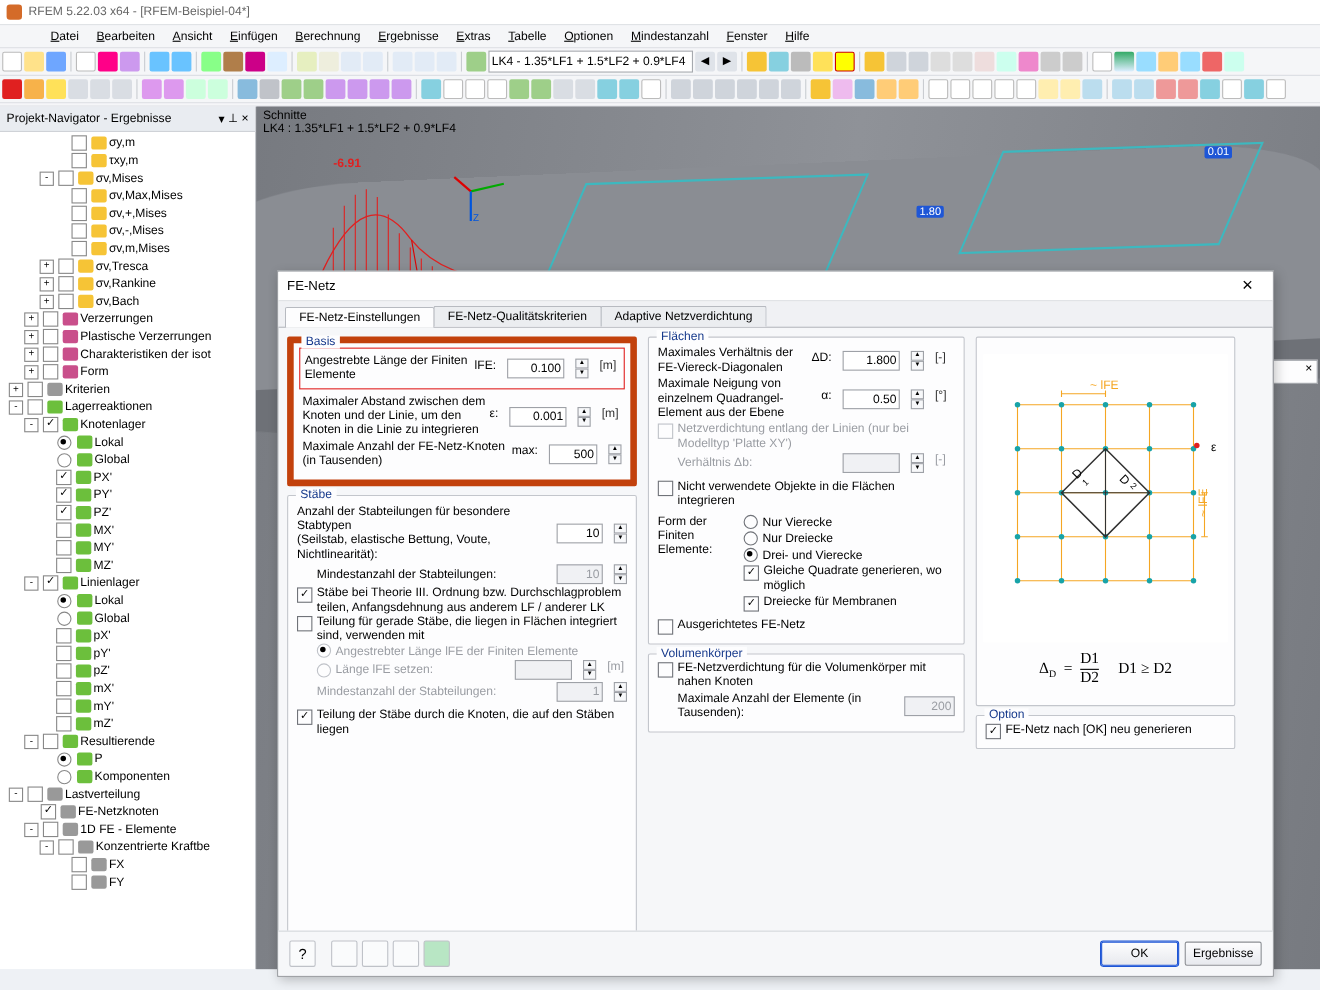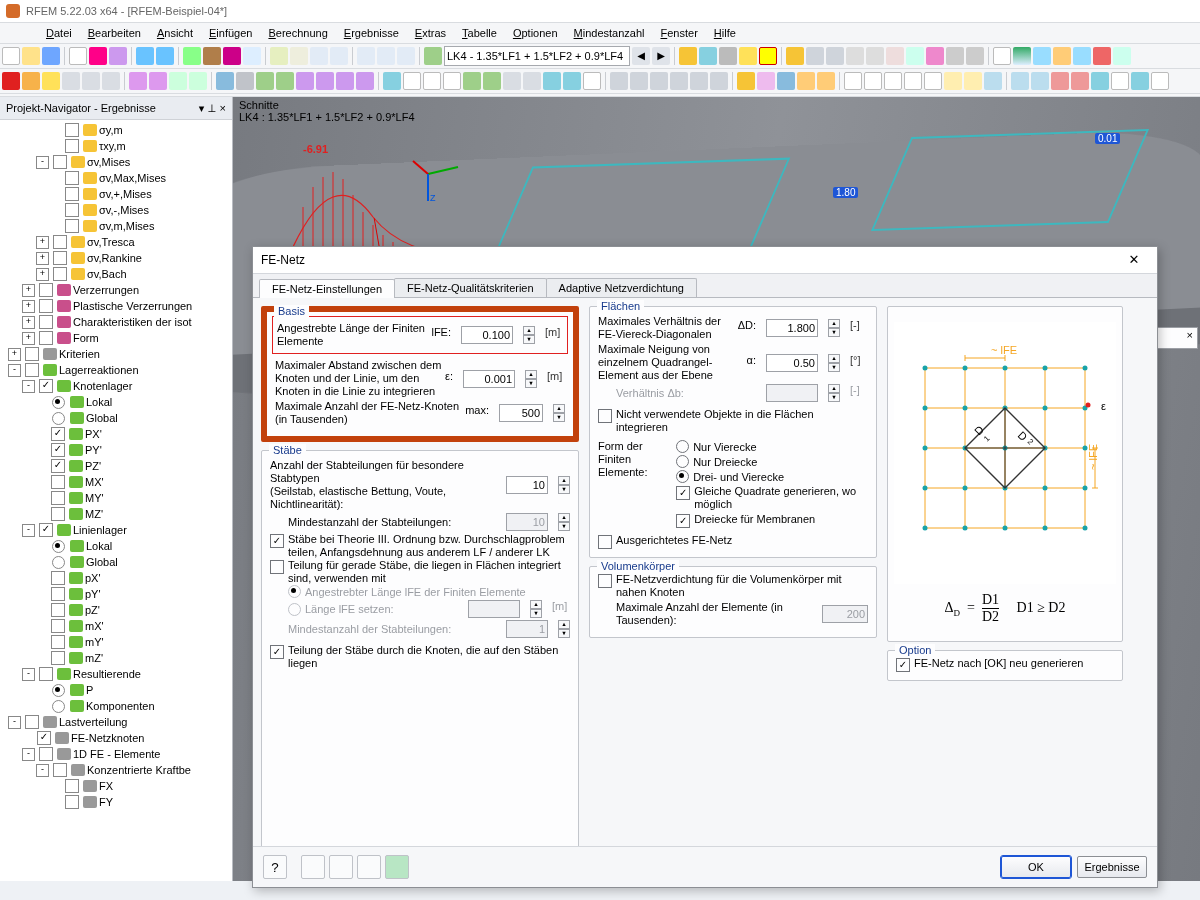--- a/index.html
+++ b/index.html
@@ -726,20 +726,24 @@
           <span class="fld">
               <span class="lbl">α:</span>
               <input class="num" value="0.50" style="">
               <span class="spin">
                 <b>▴</b>
                 <b>▾</b>
               </span>
               <span class="unit">[°]</span>
             </span>
         </div>
+        <div class="chk dis">
+            <span class="box"></span>
+            <span>Netzverdichtung entlang der Linien (nur bei Modelltyp 'Platte XY')</span>
+          </div>
         <div class="rowline" style="padding-left:18px">
           <span class="lbl" style="color:#9a9da3"><span>Verhältnis</span>&nbsp;<span>Δb:</span></span>
           <span class="fld">
               <input class="num dis" style="">
               <span class="spin">
                 <b>▴</b>
                 <b>▾</b>
               </span>
               <span class="unit" style="color:#9a9da3">[-]</span>
             </span>

